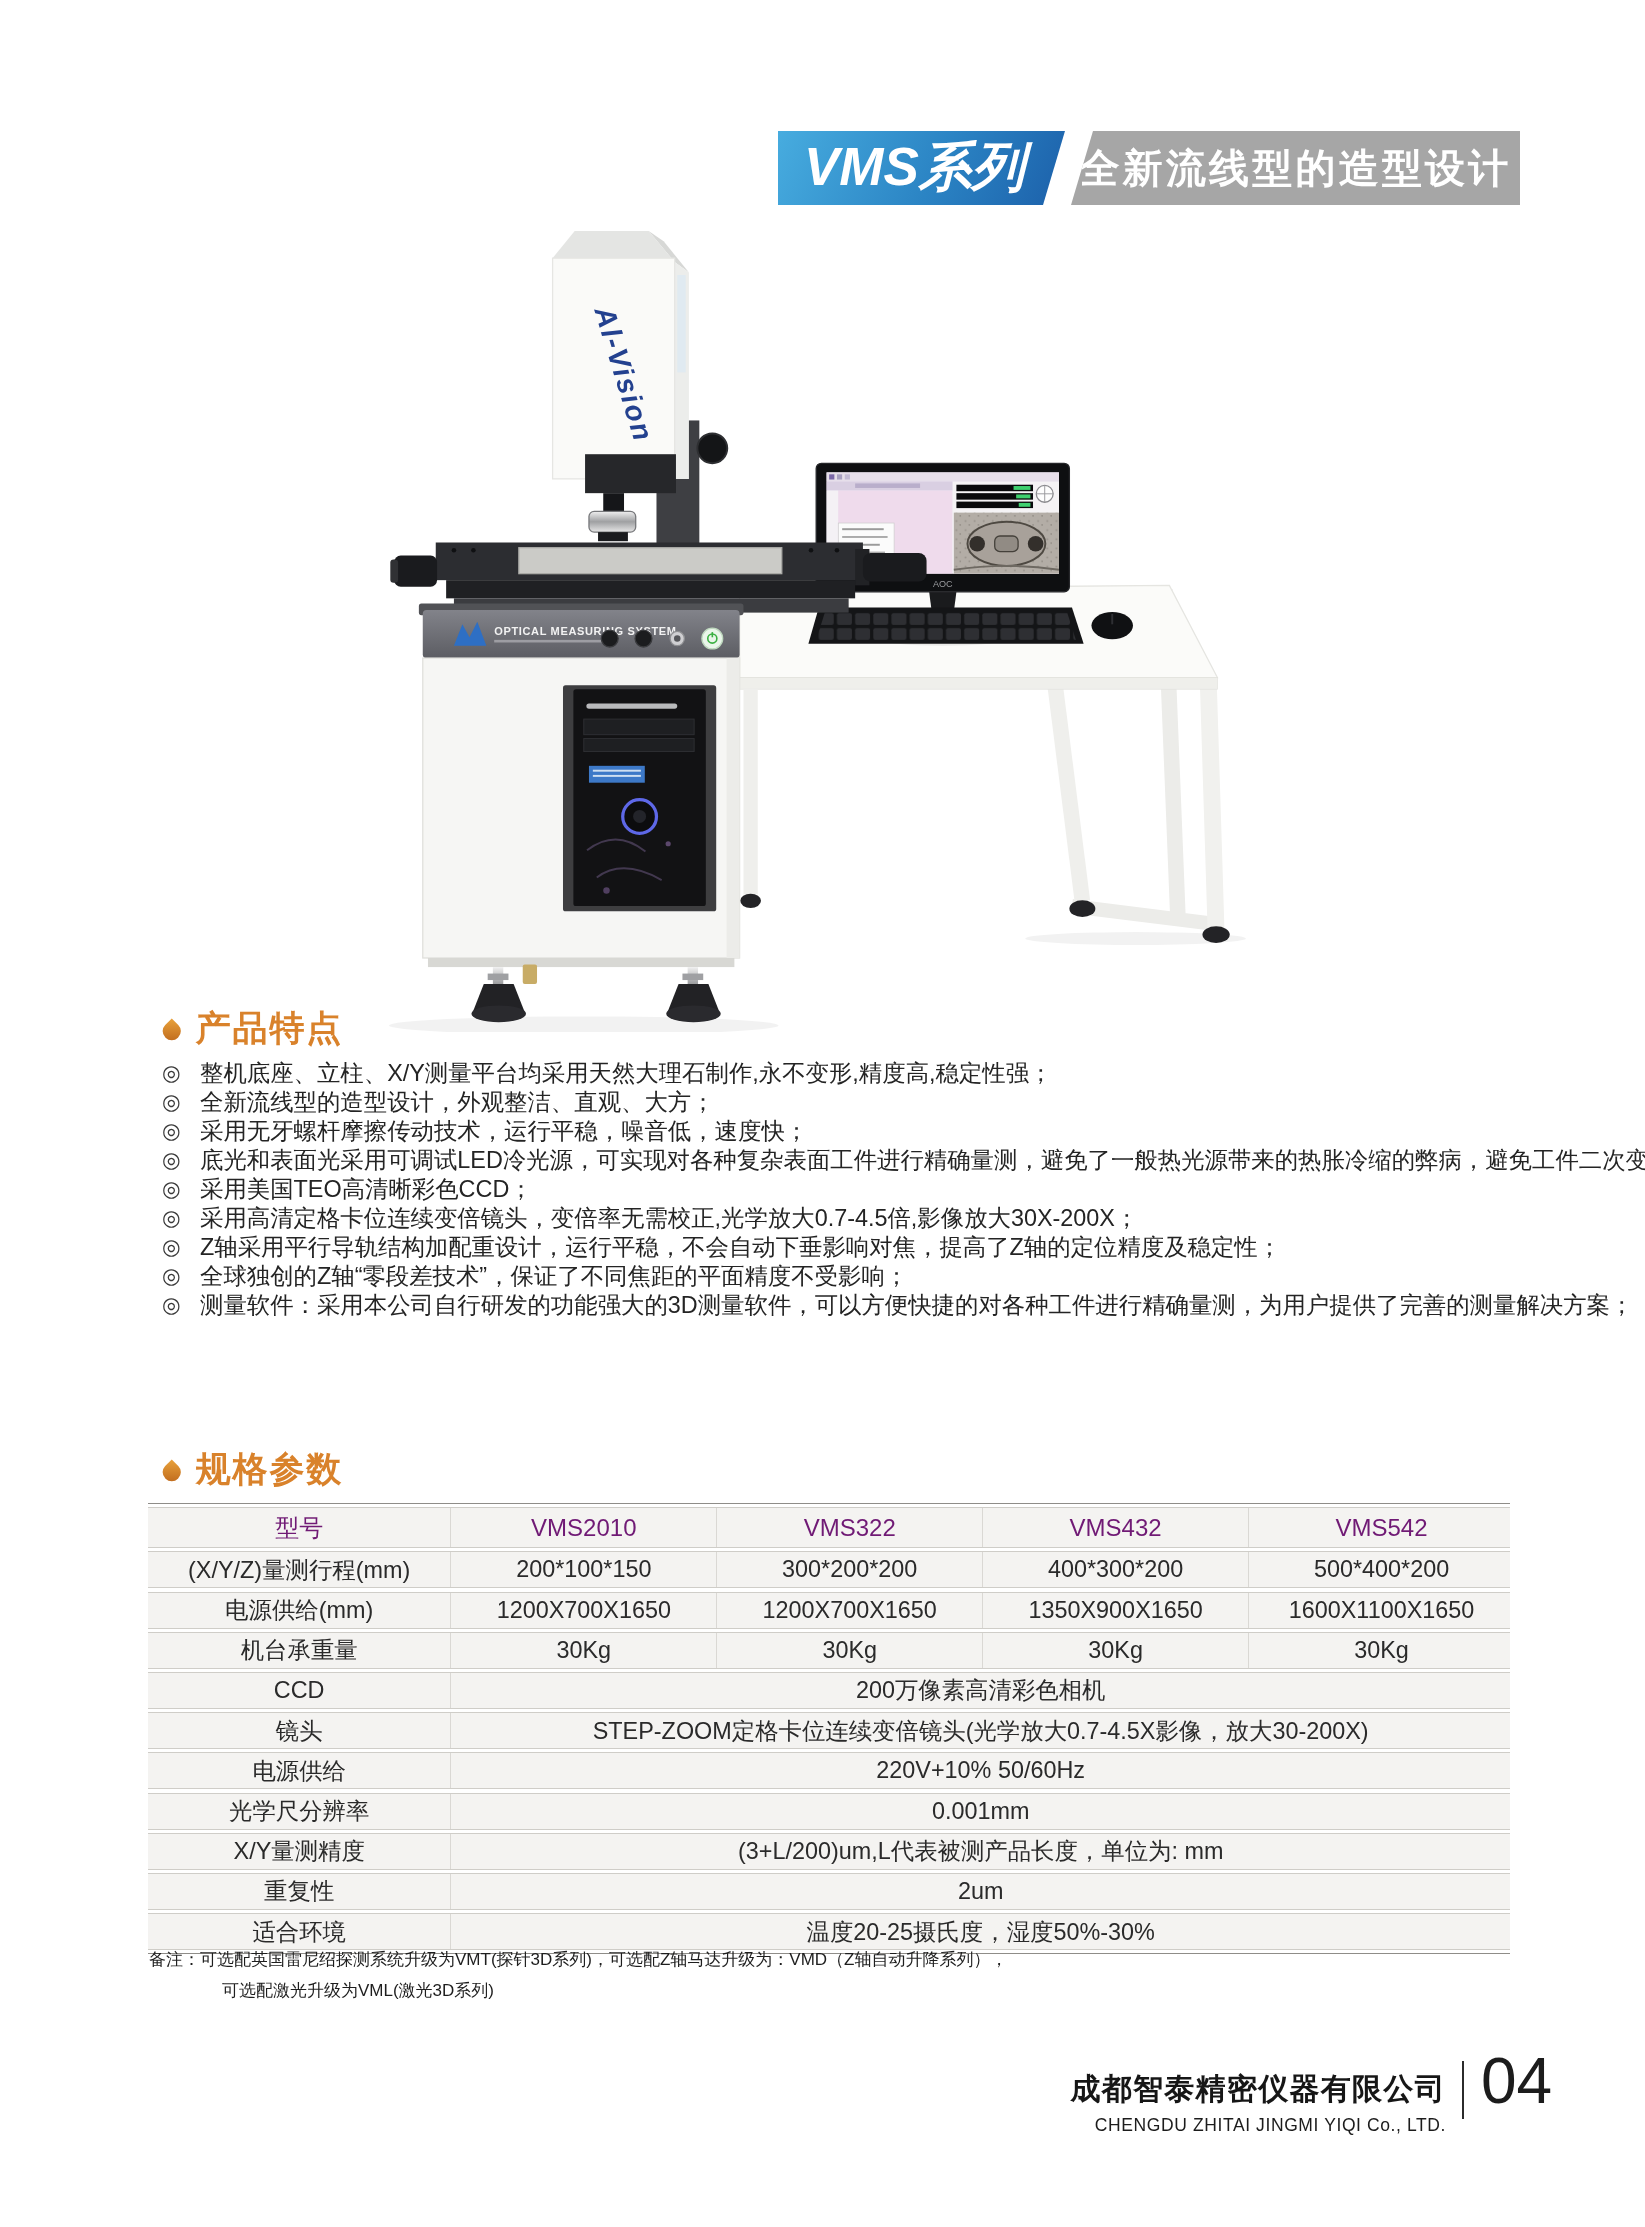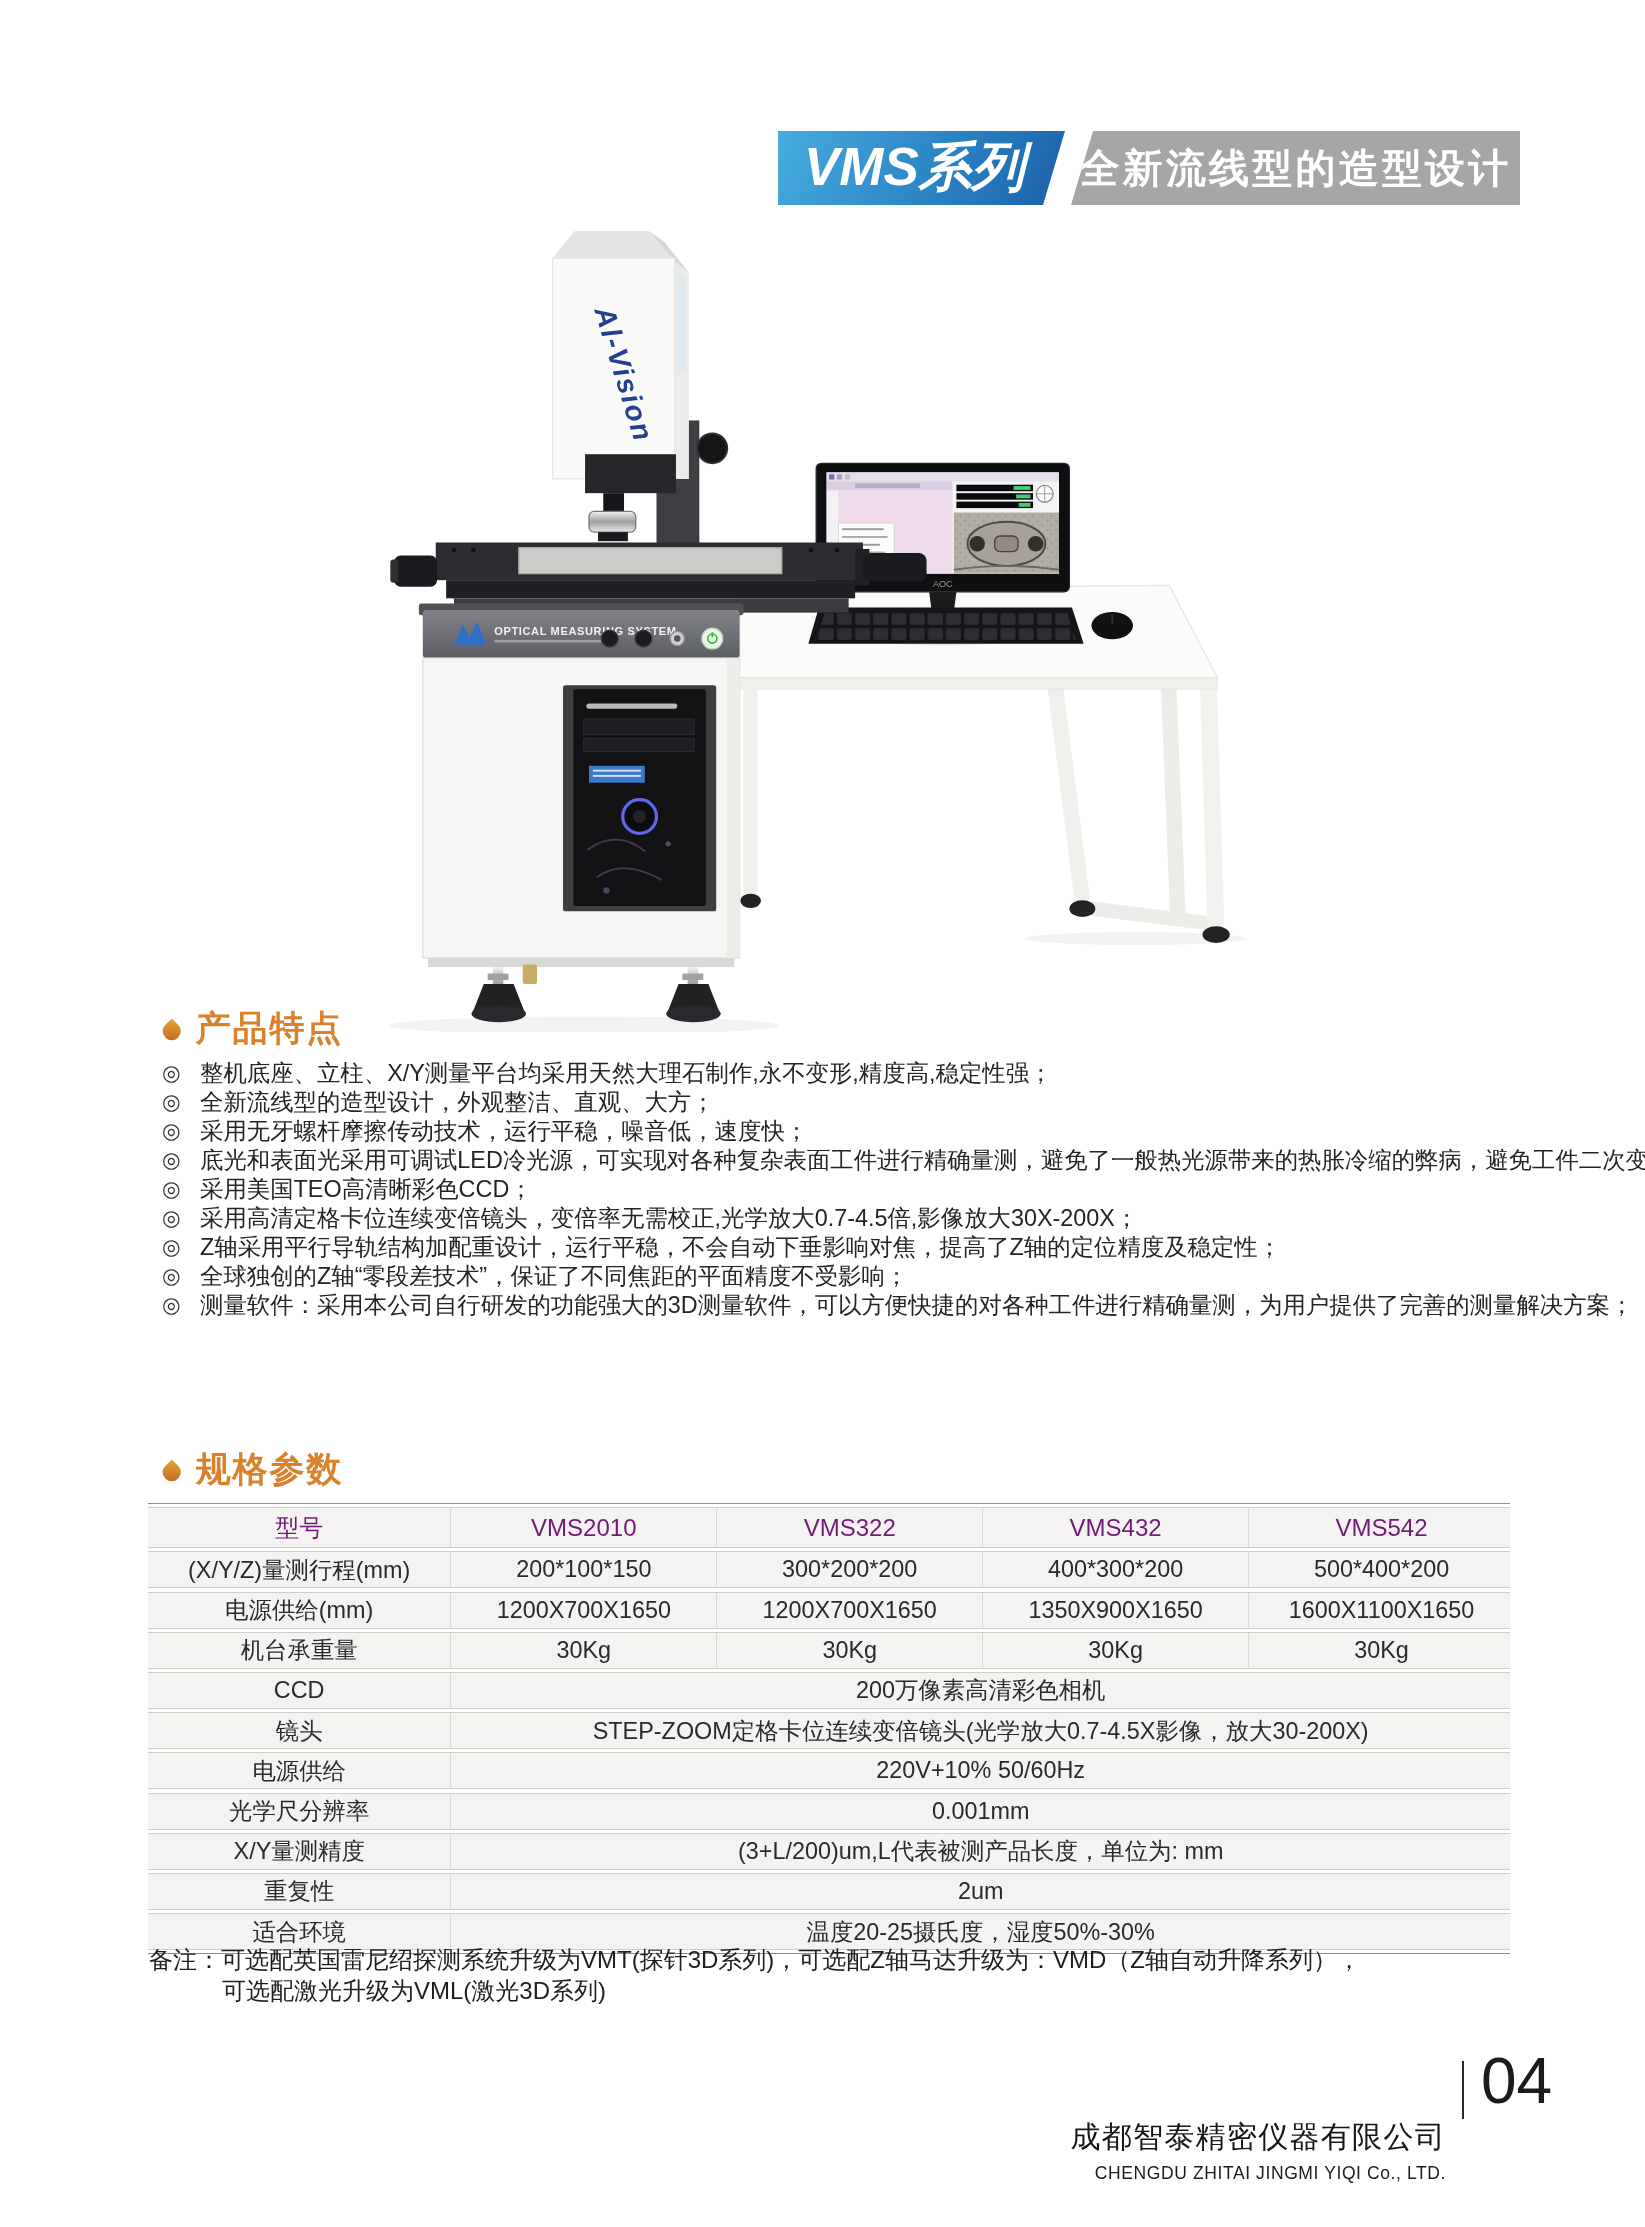--- a/index.html
+++ b/index.html
@@ -36,26 +36,26 @@
         height:35px;margin-bottom:3.2px;}
   .band.hd{height:39px;}
   .cell{display:flex;align-items:center;justify-content:center;font-size:23.4px;color:#2a2a2a;white-space:nowrap;}
   .cell + .cell{border-left:1.3px solid #DAD8D4;}
   .c-label{width:22.2%;flex:none;}
   .c-val{width:19.45%;flex:none;}
   .c-span{flex:1;}
   .band.hd .cell{font-size:24px;font-weight:normal;color:#701a75;}
 
   
-  .notes{position:absolute;left:149px;top:1945px;width:1395px;font-size:24px;color:#1e1e1e;line-height:30.5px;}
+  .notes{position:absolute;left:149px;top:1945px;width:1395px;font-size:17px;color:#1e1e1e;line-height:30.5px;}
   .notes .l2{margin-left:73px;}
 
   
   .foot-co{position:absolute;left:974px;top:2069px;width:472px;text-align:right;}
-  .foot-co .cn{font-size:30px;font-weight:normal;color:#161616;letter-spacing:1.3px;margin-top:48px;}
+  .foot-co .cn{font-size:30px;font-weight:bold;color:#161616;letter-spacing:1.3px;}
   .foot-co .en{font-size:17.5px;color:#1c1c1c;letter-spacing:0.6px;margin-top:5.2px;}
   .foot-div{position:absolute;left:1462px;top:2061px;width:1.9px;height:58px;background:#2b2b2b;}
   .foot-pg{position:absolute;left:1481px;top:2044px;font-size:64px;color:#1c1c1c;text-align:center;}
 
   
   .photo{position:absolute;left:350px;top:214px;}
 </style>
 </head>
 <body>
 

